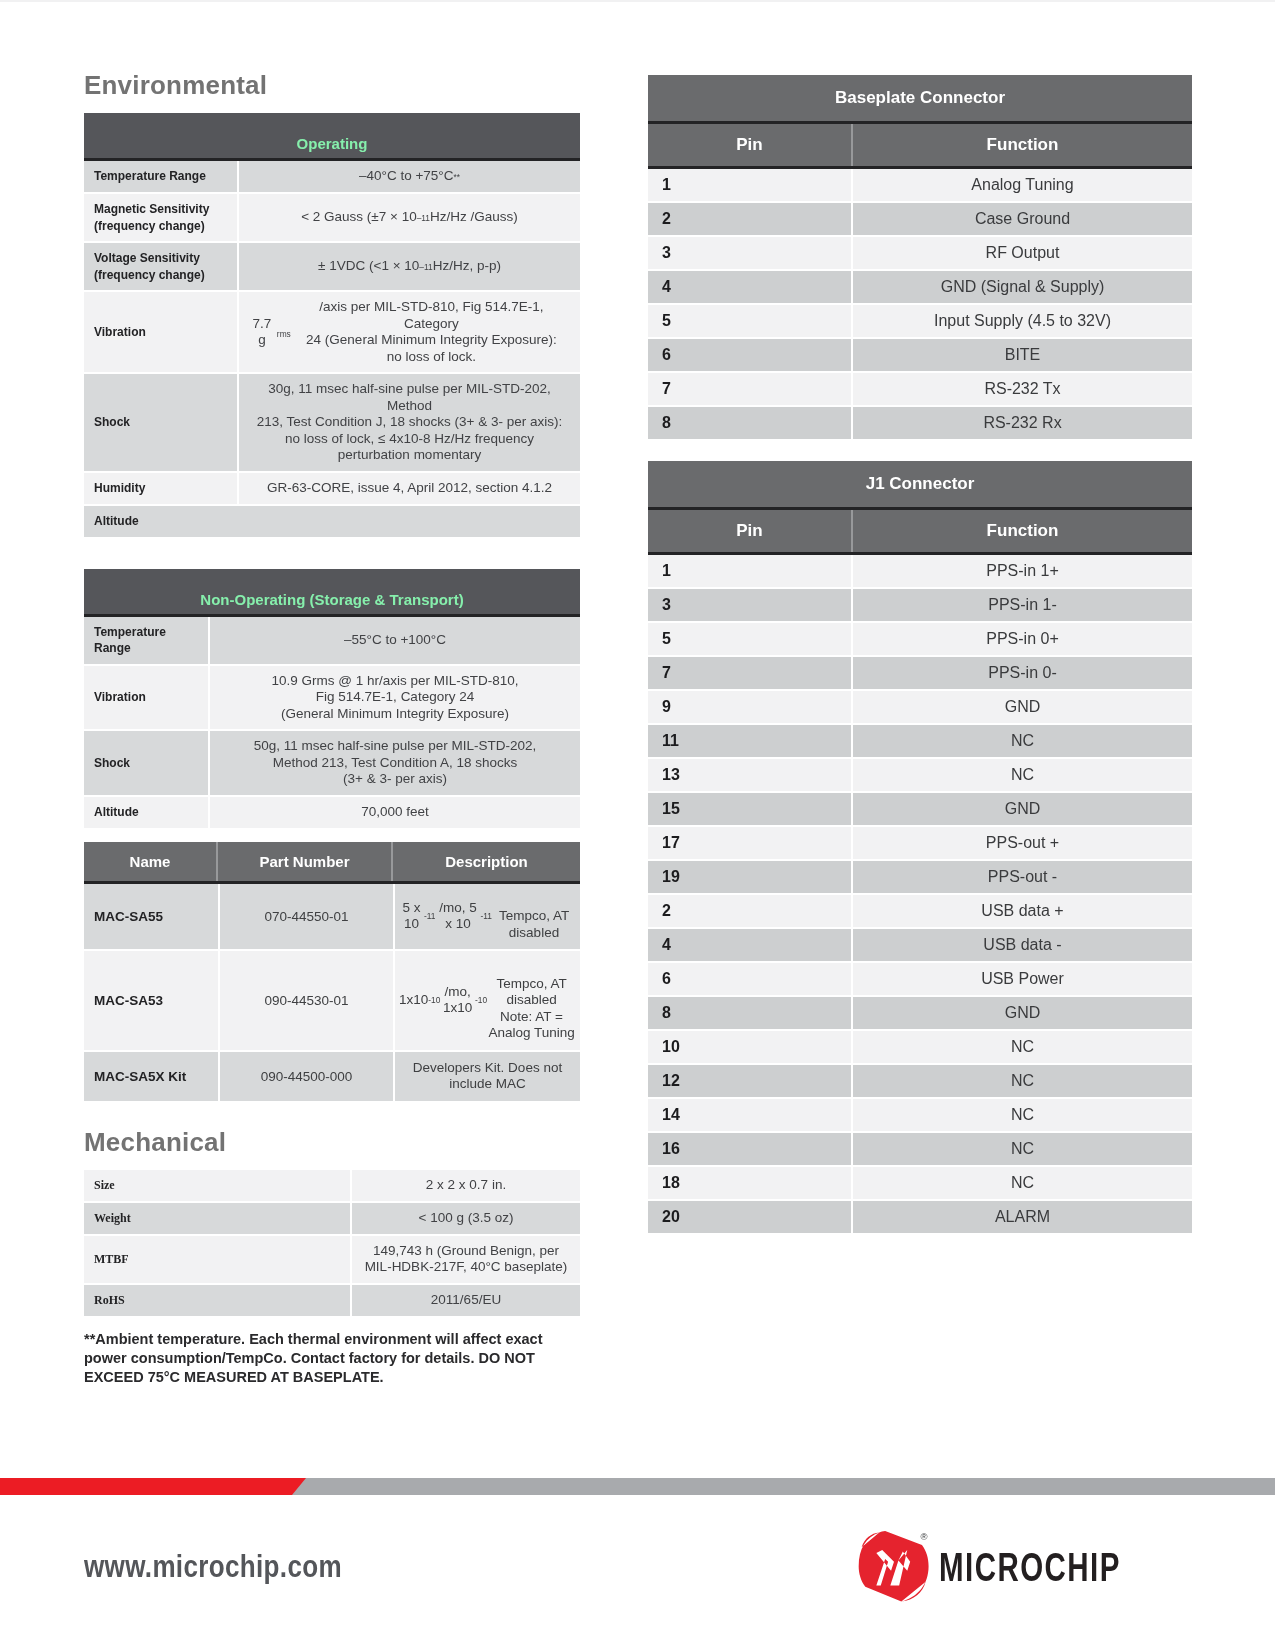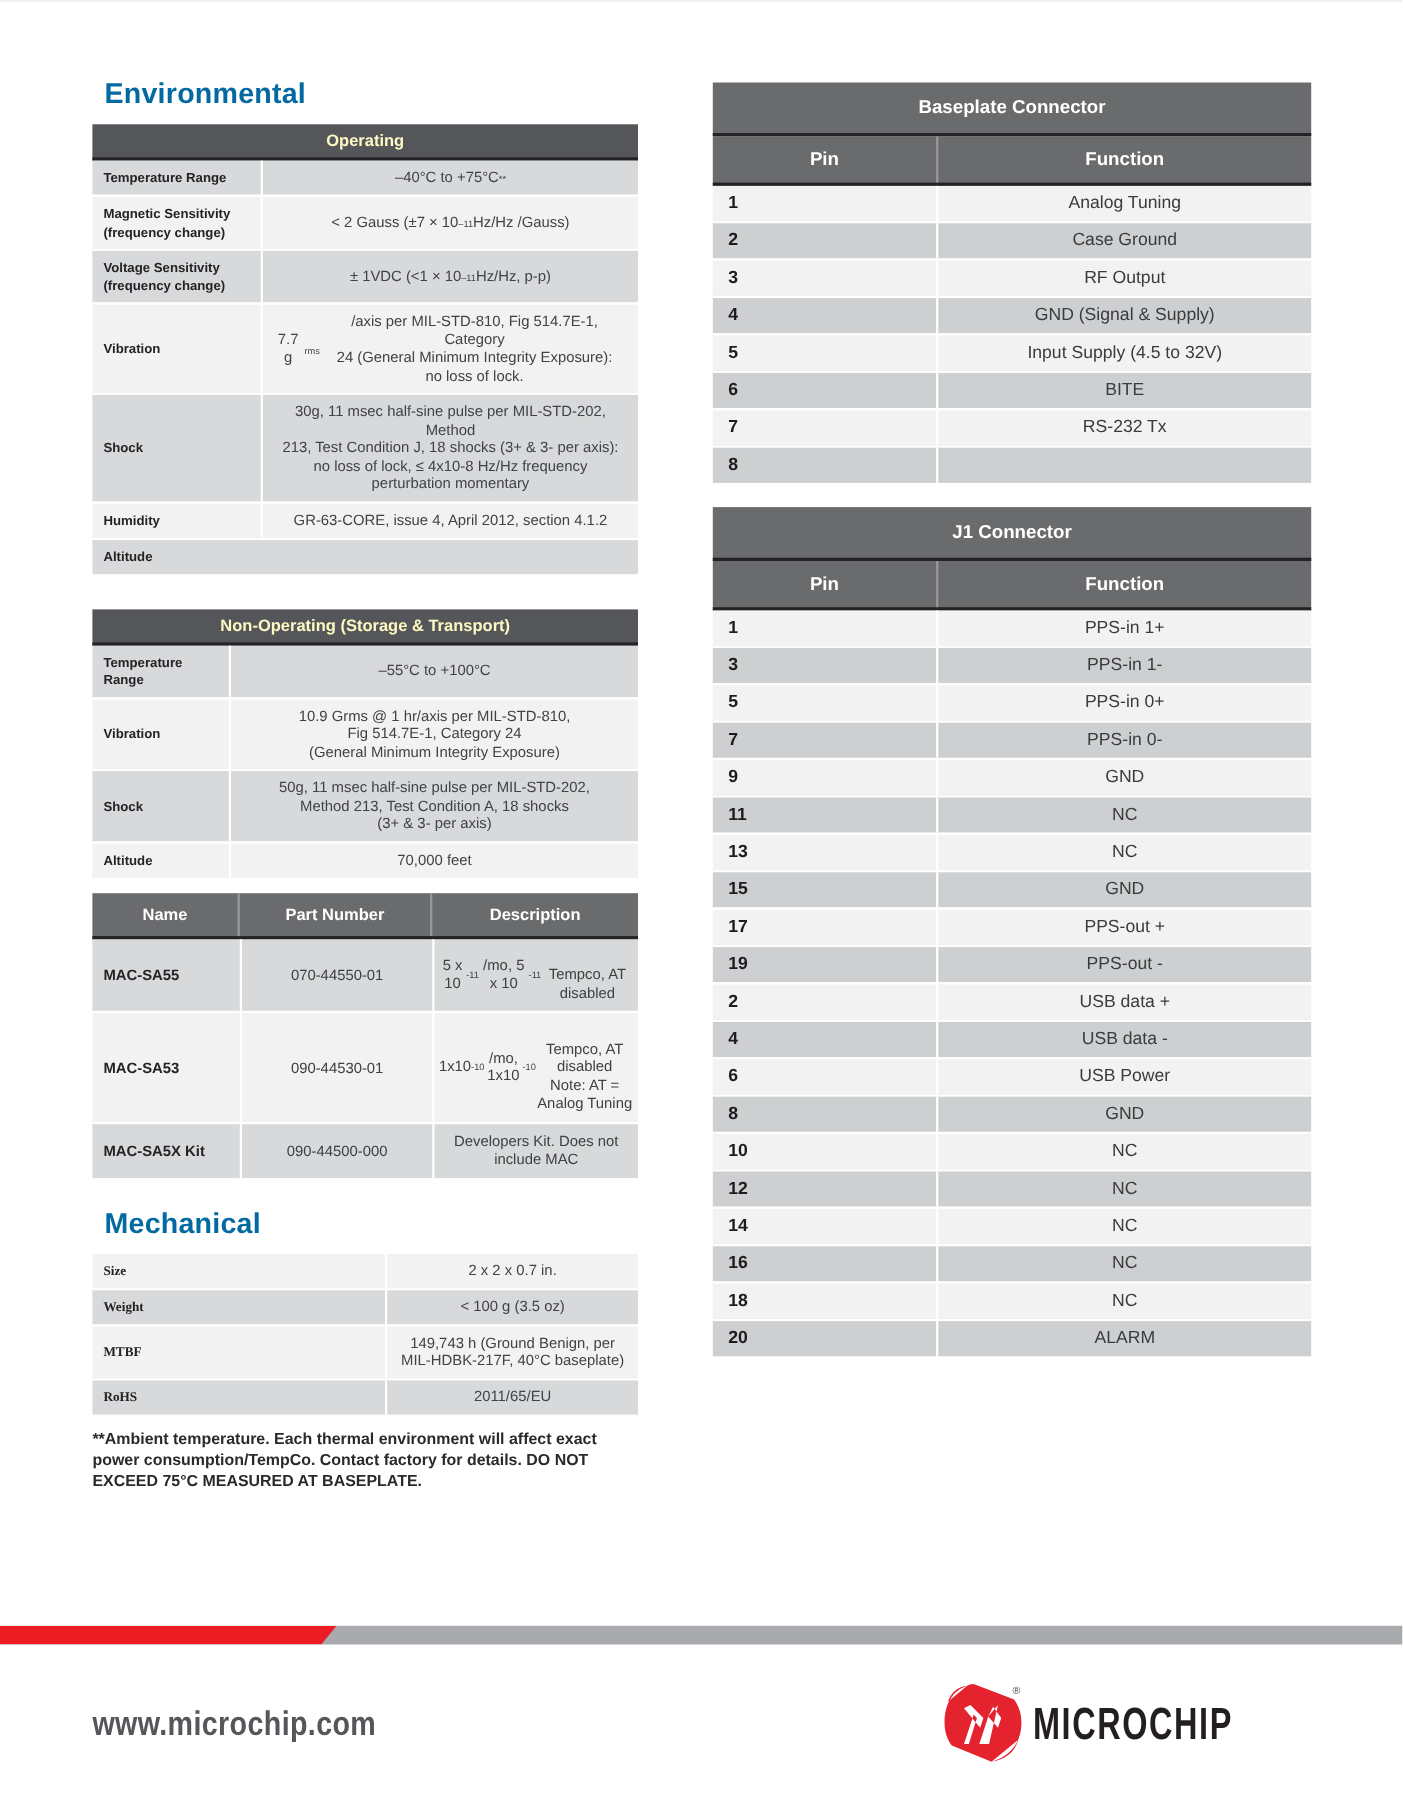--- a/index.html
+++ b/index.html
@@ -6,26 +6,26 @@
   body{width:1275px;height:1650px;position:relative;background:#ffffff;overflow:hidden;
        font-family:"Liberation Sans", sans-serif;color:#3f4042;}
   body::before{content:"";position:absolute;top:0;left:0;right:0;height:2px;background:#f1f1f2;}
   sup{font-size:62%;line-height:0;vertical-align:super;}
   sub{font-size:62%;line-height:0;vertical-align:baseline;position:relative;top:.25em;}
 
   
   #left-col{position:absolute;left:84px;top:70px;width:496px;}
   #right-col{position:absolute;left:648px;top:75px;width:544px;}
 
-  .red-heading{color:#0369a1;font-size:26px;font-weight:bold;margin:0 0 12px 11px;letter-spacing:.2px;}
+  .red-heading{color:#737373;font-size:26px;font-weight:bold;margin:0 0 12px 0;letter-spacing:.2px;}
 
   
   .kv-table{width:100%;}
-  .kv-head{background:#55565a;color:#fef9c3;font-weight:bold;font-size:15px;text-align:center;
-           padding:7px 0 6px;border-bottom:3px solid #232325;}
+  .kv-head{background:#55565a;color:#86efac;font-weight:bold;font-size:15px;text-align:center;
+           padding:22px 0 6px;border-bottom:3px solid #232325;}
   .kv-rows > div{display:flex;min-height:31px;}
   .kv-rows > div + div{border-top:2px solid #fff;}
   .kv-label{flex:0 0 auto;display:flex;align-items:center;font-weight:bold;color:#232325;
             font-size:12px;line-height:16.5px;padding:7px 6px 7px 10px;box-sizing:border-box;}
   .kv-value{flex:1;display:flex;align-items:center;justify-content:center;text-align:center;
             font-size:13.5px;line-height:16.5px;color:#414245;padding:7px 8px;border-left:2px solid #fff;
             white-space:pre-line;box-sizing:border-box;}
   .tbl-op .kv-label{width:153px;}
   .tbl-nonop .kv-label{width:124px;}
   .tbl-mech .kv-label{width:266px;font-family:Liberation Serif, serif;}
@@ -272,20 +272,21 @@
           <div class="cell-fn">BITE</div>
         </div>
 
         <div>
           <div class="cell-pin">7</div>
           <div class="cell-fn">RS-232 Tx</div>
         </div>
 
         <div>
           <div class="cell-pin">8</div>
+          <div class="cell-fn">RS-232 Rx</div>
         </div>
       </div>
   </div>
 
   <div class="conn-table" id="j1-table">
     <div class="conn-title">J1 Connector</div>
     <div class="conn-cols">
       <div class="cc-pin">Pin</div>
       <div class="cc-fn">Function</div>
     </div>

